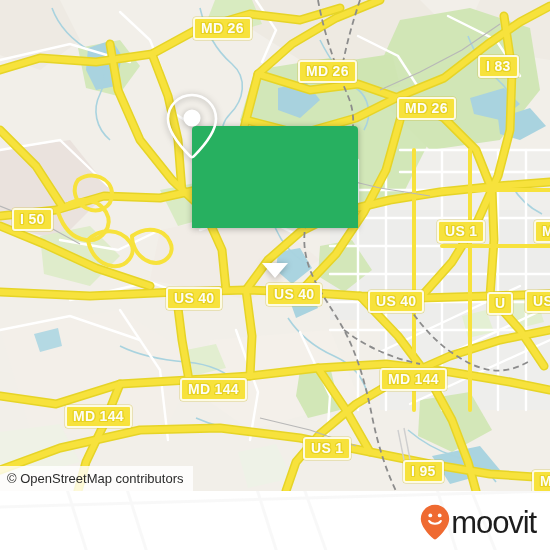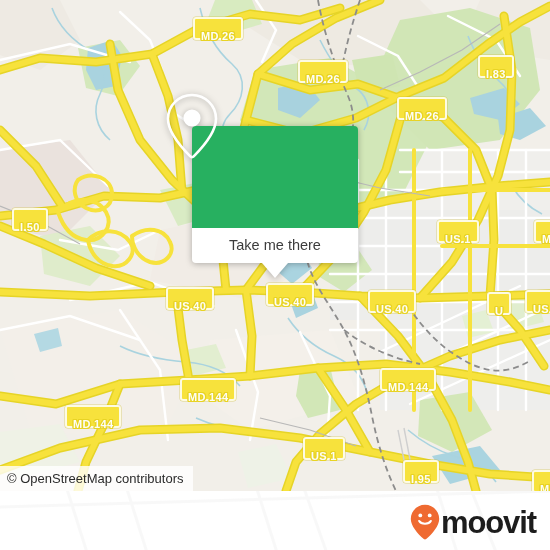--- a/index.html
+++ b/index.html
@@ -18,26 +18,26 @@
   }
   #map svg { position: absolute; left: 0; top: 0; }
 
   
   .shield {
     position: absolute;
     background: #f7e23c;
     border: 2px solid #fdfbe3;
     border-radius: 3px;
     color: #fdfdf5;
-    font-size: 11px;
+    font-size: 14px;
     font-weight: bold;
     letter-spacing: 0.3px;
     line-height: 19px;
     height: 23px;
-    padding: 8px 6px;
+    padding: 0 6px;
     white-space: nowrap;
     text-align: center;
     text-shadow:
       -1.2px 0 0 #e8d324, 1.2px 0 0 #e8d324,
       0 -1.2px 0 #e8d324, 0 1.2px 0 #e8d324,
       -1px -1px 0 #e8d324, 1px -1px 0 #e8d324,
       -1px 1px 0 #e8d324, 1px 1px 0 #e8d324;
     box-shadow: 0 0 0 0.5px rgba(200,180,30,.5);
   }
 
@@ -111,21 +111,21 @@
     line-height: 21px;
   }
   #footer-text .line2 { display: block; }
   #logo {
     position: absolute; right: 14px; top: 13px;
     display: flex; align-items: center; gap: 1px;
   }
   #logo-word {
     color: #1d1d1d;
     font-size: 31px;
-    font-weight: bold;
+    font-weight: normal;
     letter-spacing: -1.1px;
     line-height: 31px;
   }
 </style>
 </head>
 <body>
 
 <div id="app">
 
   <div id="map">
@@ -332,21 +332,20 @@
 
     <div id="attribution">© OpenStreetMap contributors</div>
 
     <div id="callout">
       <div id="callout-top" style="background: rgb(39, 176, 96);">
         <svg id="callout-pin" width="56" height="68" viewBox="0 0 56 68">
           <path d="M28 3 C14.8 3 4 13.6 4 26.8 C4 38 14 52 26.3 64.4 C27.2 65.3 28.8 65.3 29.7 64.4 C42 52 52 38 52 26.8 C52 13.6 41.2 3 28 3 Z" fill="none" stroke="#ffffff" stroke-width="2.6"></path>
           <circle cx="28" cy="26" r="8.6" fill="#ffffff"></circle>
         </svg>
       </div>
-      <div id="callout-bottom">Take me there</div>
       <div id="callout-tail"></div>
     </div>
   </div>
 
   <div id="footer">
     <svg id="footer-watermark" viewBox="0 0 550 85">
       <g stroke="#8a8a8a" stroke-width="3" fill="none">
         <path d="M60 -10 L90 85"></path>
           <path d="M120 -10 L150 85"></path>
         <path d="M250 -10 L280 85"></path>

